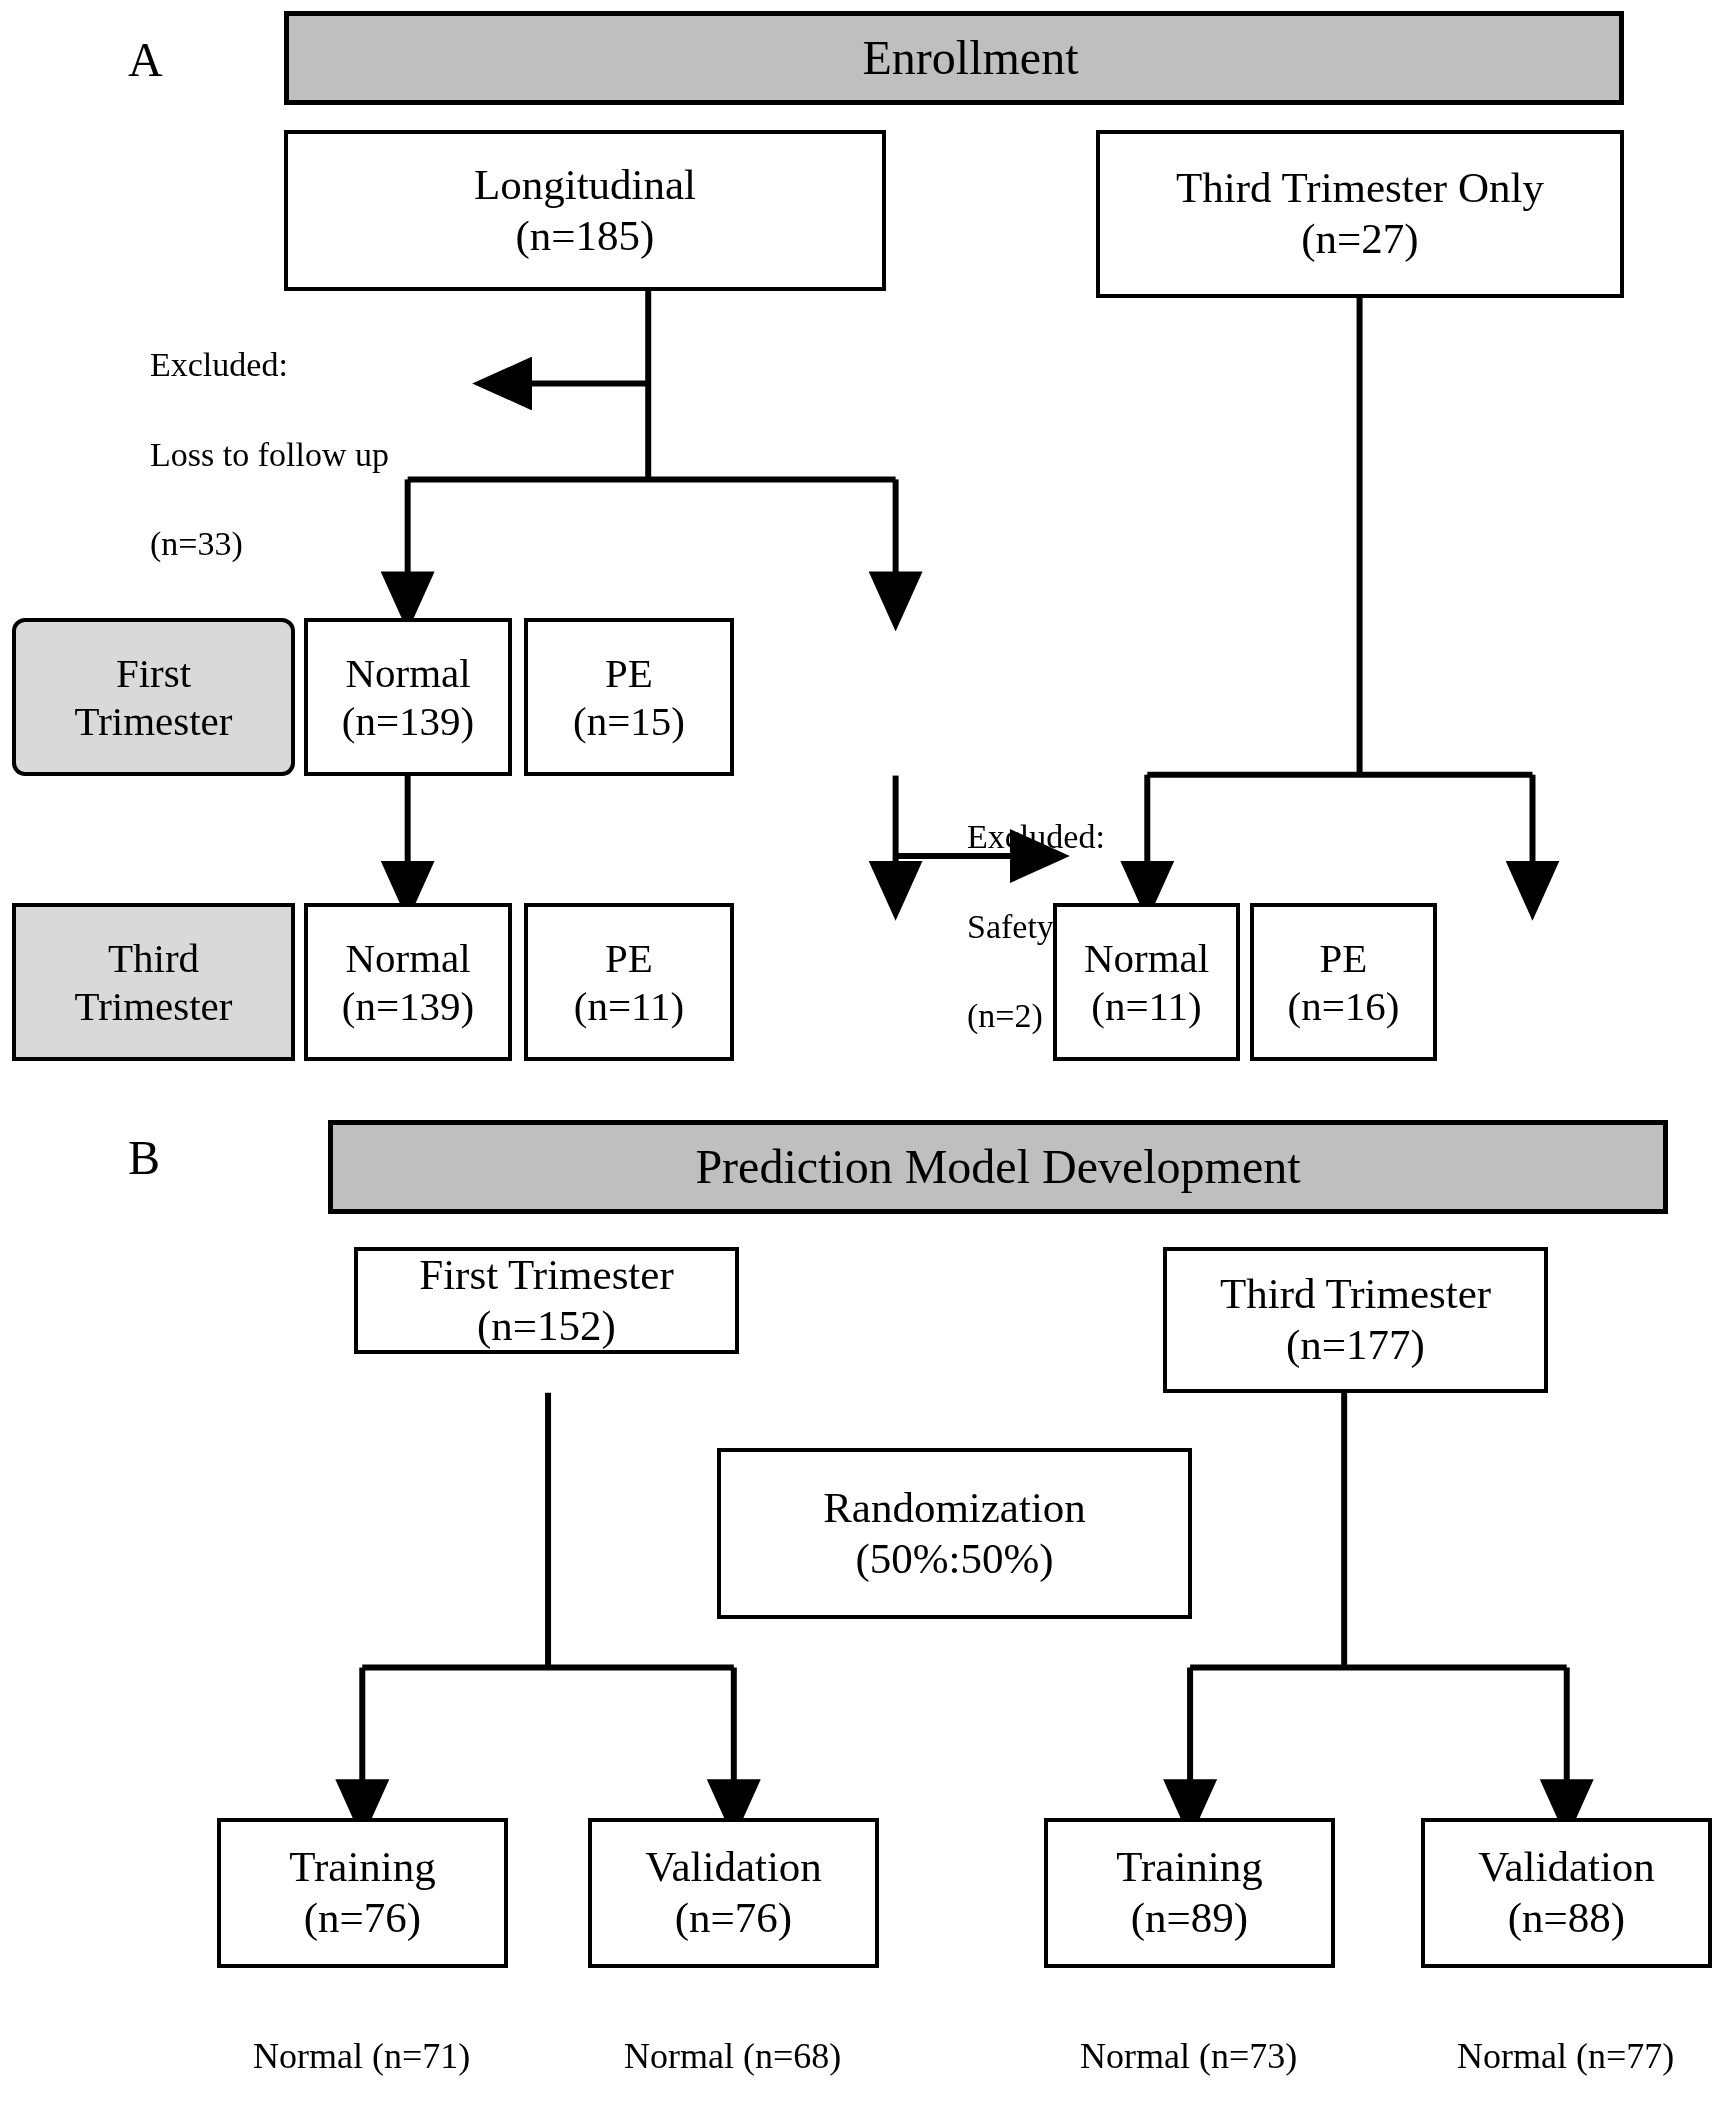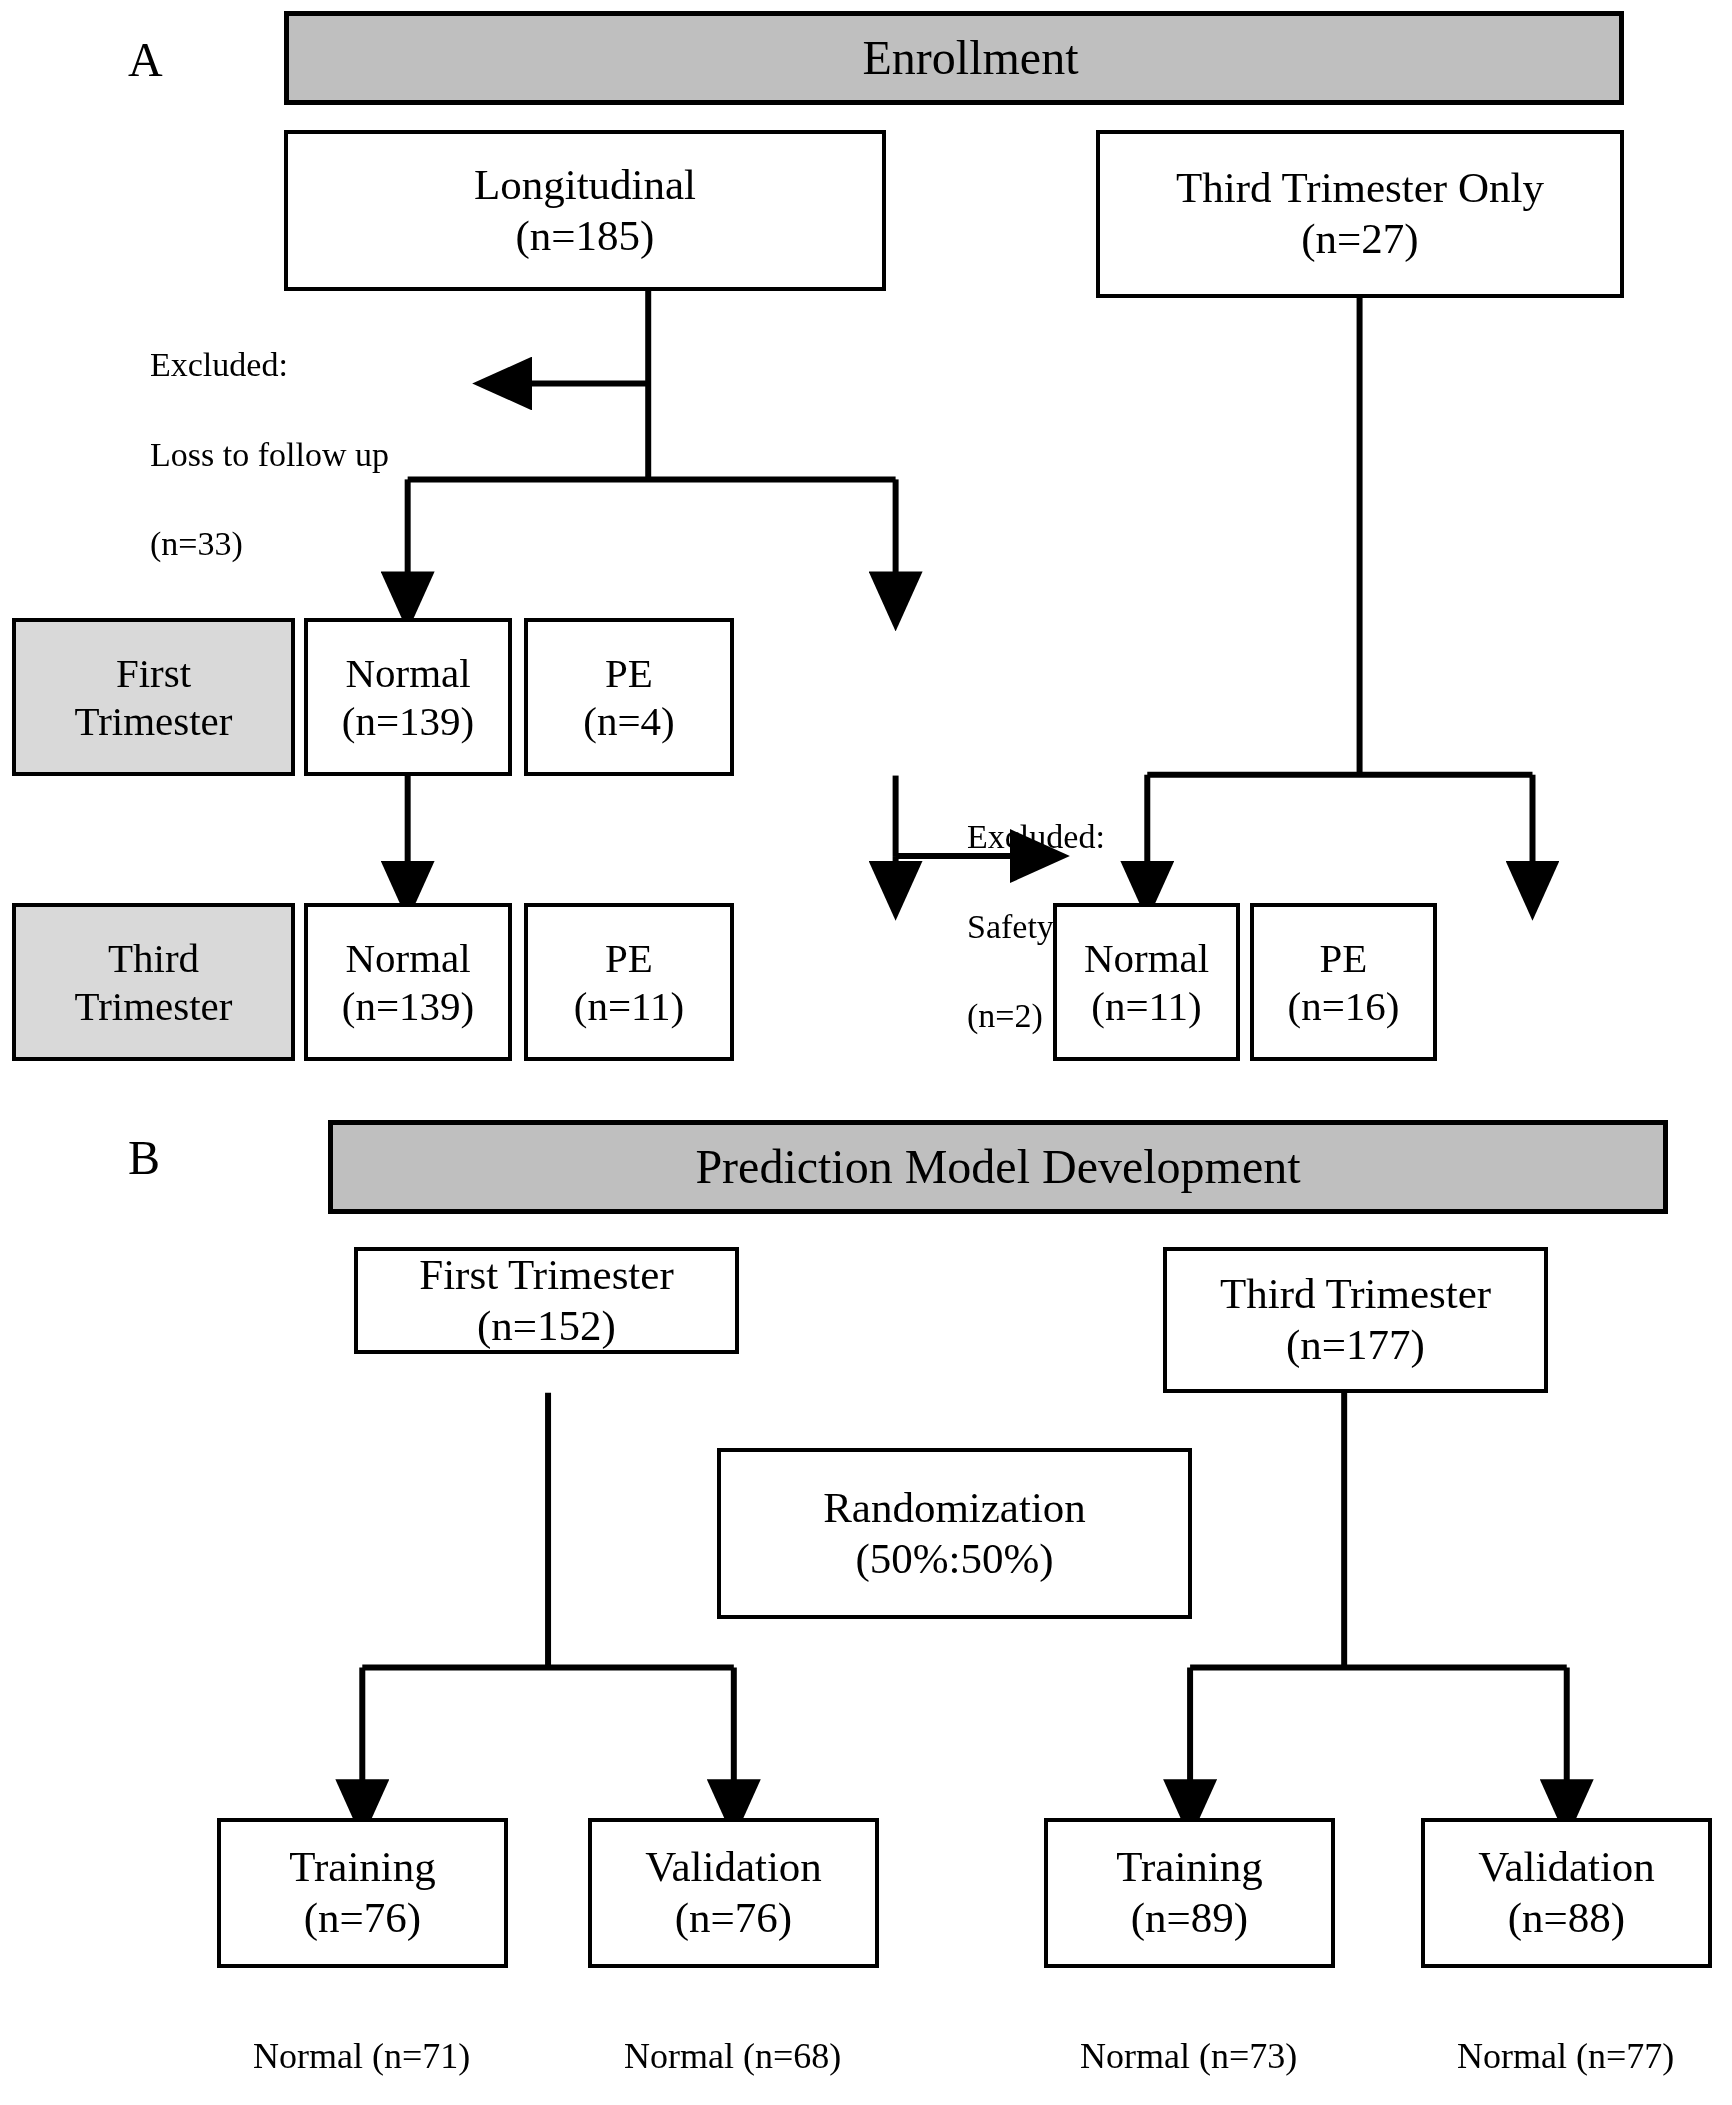--- a/index.html
+++ b/index.html
@@ -81,33 +81,33 @@
     <span class="l1 f50">Third Trimester Only</span>
     <span class="l2 f50">(n=27)</span>
   </div>
 
   <div class="freetext" style="left:116px;top:298px;">
     <span>Excluded:</span><br>
     <span>Loss to follow up</span><br>
     <span>(n=33)</span>
   </div>
 
-  <div class="node shade" style="left:12px;top:618px;width:283px;height:158px;">
+  <div class="node shade" style="left:12px;top:618px;width:283px;height:158px;border-radius:13px;">
     <span class="l1 f48">First</span>
     <span class="l2 f48">Trimester</span>
   </div>
 
   <div class="node" style="left:304px;top:618px;width:208px;height:158px;">
     <span class="l1 f48">Normal</span>
     <span class="l2 f48">(n=139)</span>
   </div>
 
   <div class="node" style="left:524px;top:618px;width:210px;height:158px;">
     <span class="l1 f48">PE</span>
-    <span class="l2 f48">(n=4)</span>
+    <span class="l2 f48">(n=15)</span>
   </div>
 
   <div class="freetext" style="left:933px;top:770px;">
     <span>Excluded:</span><br>
     <span>Safety concern</span><br>
     <span>(n=2)</span>
   </div>
 
   <div class="node shade" style="left:12px;top:903px;width:283px;height:158px;">
     <span class="l1 f48">Third</span>

